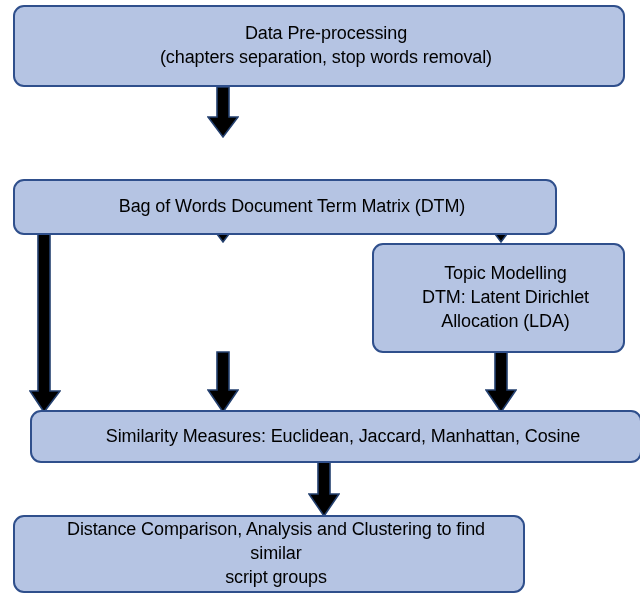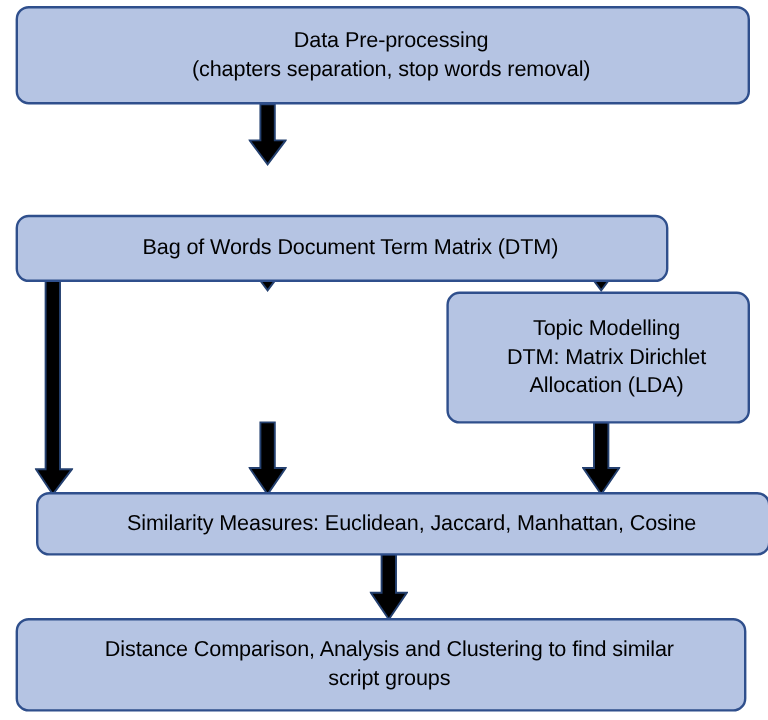--- a/index.html
+++ b/index.html
@@ -40,21 +40,21 @@
     display: block;
     padding: 0 10px;
     white-space: pre-line;
   }
   
   #node-preprocess   { left: 13px;  top: 5px;   width: 612px; height: 82px;  }
   #node-dtm          { left: 13px;  top: 135px; width: 544px; height: 56px; margin-top: 44px;  }
   #node-normlog      { left: 93px;  top: 243px; width: 258px; height: 110px; }
   #node-lda          { left: 372px; top: 243px; width: 253px; height: 110px; }
   #node-similarity   { left: 13px;  top: 410px; width: 612px; height: 53px;  }
-  #node-distance     { left: 13px;  top: 515px; width: 609px; height: 78px;  }
+  #node-distance     { left: 13px;  top: 515px; width: 512px; height: 78px;  }
 
   
   .arrow {
     position: absolute;
     z-index: 1;
     overflow: visible;
   }
   .arrow svg { display: block; }
   .arrow .shaft,
   .arrow .head { fill: #000000; stroke: #24406f; stroke-width: 1.6; }
@@ -77,21 +77,21 @@
 (chapters separation, stop words removal)</span>
   </div>
 
   <div class="node" id="node-dtm" style="background: rgb(181, 196, 227); border-color: rgb(47, 79, 140); color: rgb(0, 0, 0);">
     <span class="txt">Bag of Words Document Term Matrix (DTM)</span>
   </div>
 
 
   <div class="node" id="node-lda" style="background: rgb(181, 196, 227); border-color: rgb(47, 79, 140); color: rgb(0, 0, 0);">
     <span class="txt">Topic Modelling
-DTM: Matrix Dirichlet
+DTM: Latent Dirichlet
 Allocation (LDA)</span>
   </div>
 
   <div class="node" id="node-similarity" style="background: rgb(181, 196, 227); border-color: rgb(47, 79, 140); color: rgb(0, 0, 0); margin-left: 17px;">
     <span class="txt">Similarity Measures: Euclidean, Jaccard, Manhattan, Cosine</span>
   </div>
 
   <div class="node" id="node-distance" style="background: rgb(181, 196, 227); border-color: rgb(47, 79, 140); color: rgb(0, 0, 0);">
     <span class="txt">Distance Comparison, Analysis and Clustering to find similar
 script groups</span>

